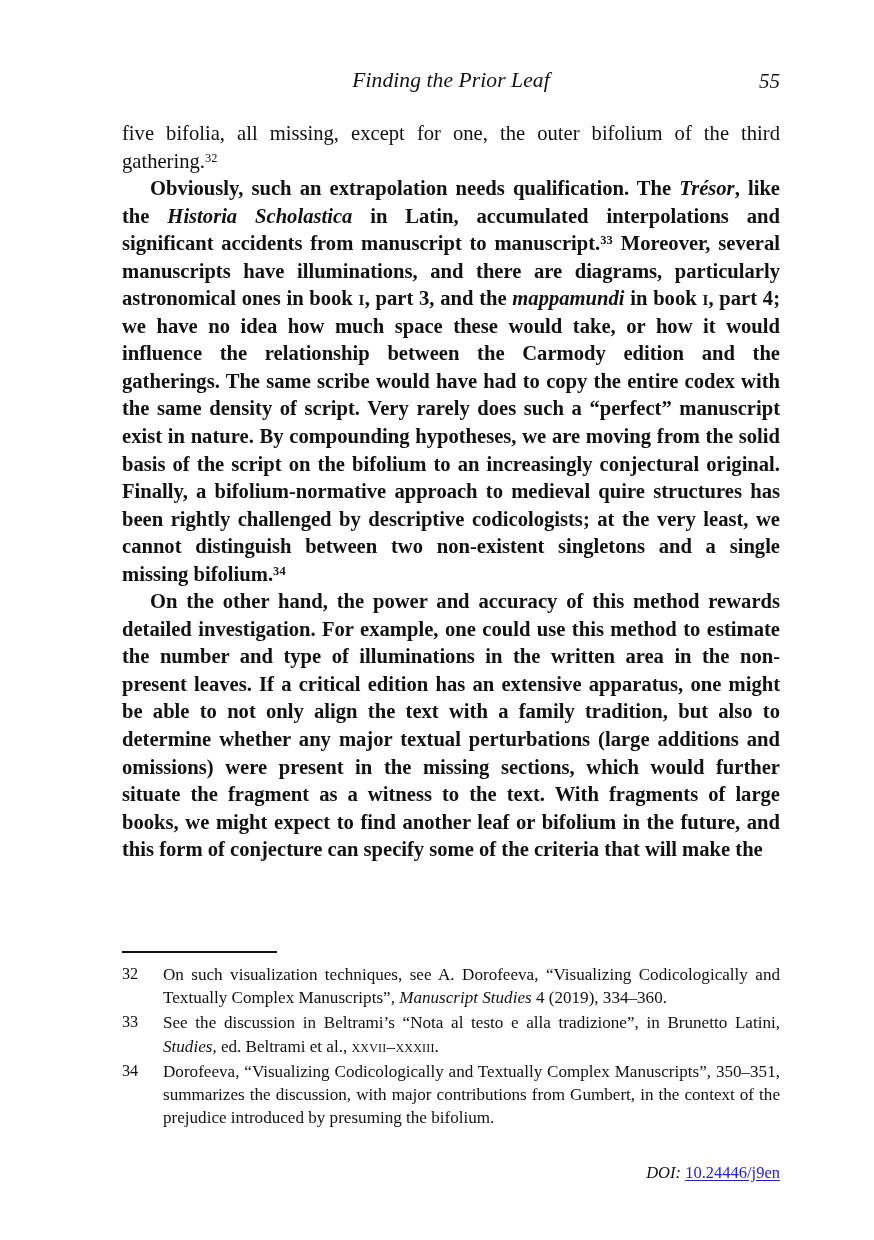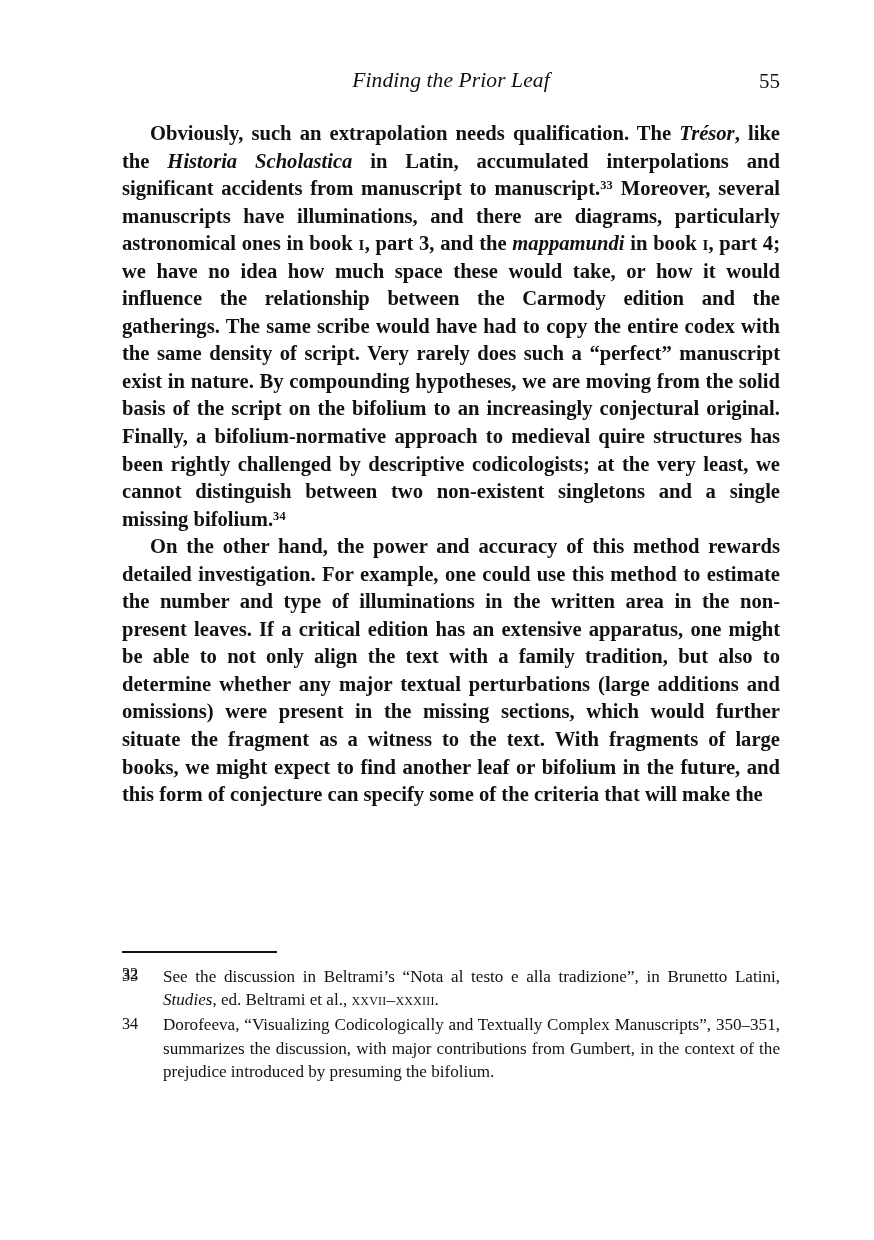--- a/index.html
+++ b/index.html
@@ -43,20 +43,21 @@
     font-size: 21.5px;
     letter-spacing: 0.1px;
     color: #111111;
   }
   .running-head-folio {
     position: absolute;
     right: 0;
     top: 1px;
     font-size: 21px;
     color: #111111;
+    font-style: italic;
   }
 
   
   .body-block {
     position: absolute;
     left: 122px;
     top: 120px;
     width: 658px;
   }
   .para {
@@ -145,26 +146,31 @@
 <body>
 
 <div class="page">
 
   <div class="running-head">
     <div class="running-head-title">Finding the Prior Leaf</div>
     <div class="running-head-folio">55</div>
   </div>
 
   <div class="body-block" id="body-block">
+      <p class="para">five bifolia, all missing, except for one, the outer bifolium of the third gathering.<sup class="fn">32</sup></p>
       <p class="para indent">Obviously, such an extrapolation needs qualification. The <i>Trésor</i>, like the <i>Historia Scholastica</i> in Latin, accumulated interpolations and significant accidents from manuscript to manuscript.<sup class="fn">33</sup> Moreover, several manuscripts have illuminations, and there are diagrams, particularly astronomical ones in book <span class="sc">I</span>, part 3, and the <i>mappamundi</i> in book <span class="sc">I</span>, part 4; we have no idea how much space these would take, or how it would influence the relationship between the Carmody edition and the gatherings. The same scribe would have had to copy the entire codex with the same density of script. Very rarely does such a “perfect” manuscript exist in nature. By compounding hypotheses, we are moving from the solid basis of the script on the bifolium to an increasingly conjectural original. Finally, a bifolium-normative approach to medieval quire structures has been rightly challenged by descriptive codicologists; at the very least, we cannot distinguish between two non-existent singletons and a single missing bifolium.<sup class="fn">34</sup></p>
       <p class="para indent">On the other hand, the power and accuracy of this method rewards detailed investigation. For example, one could use this method to estimate the number and type of illuminations in the written area in the non-present leaves. If a critical edition has an extensive apparatus, one might be able to not only align the text with a family tradition, but also to determine whether any major textual perturbations (large additions and omissions) were present in the missing sections, which would further situate the fragment as a witness to the text. With fragments of large books, we might expect to find another leaf or bifolium in the future, and this form of conjecture can specify some of the criteria that will make the</p>
     </div>
 
   <div class="footnote-rule"></div>
 
   <div class="footnotes" id="footnote-list">
-      <div class="footnote"><span class="fn-num">32</span></div>
+      <div class="footnote"><span class="fn-num">32</span><span>On such visualization techniques, see A. Dorofeeva, “Visualizing Codicologically and Textually Complex Manuscripts”, <i>Manuscript Studies</i> 4 (2019), 334–360.</span></div>
       <div class="footnote"><span class="fn-num">33</span><span>See the discussion in Beltrami’s “Nota al testo e alla tradizione”, in Brunetto Latini, <i>Studies</i>, ed. Beltrami et al., <span class="sc">XXVII–XXXIII</span>.</span></div>
       <div class="footnote"><span class="fn-num">34</span><span>Dorofeeva, “Visualizing Codicologically and Textually Complex Manuscripts”, 350–351, summarizes the discussion, with major contributions from Gumbert, in the context of the prejudice introduced by presuming the bifolium.</span></div>
     </div>
 
+  <div class="doi-line">
+    <span class="doi-label">DOI:</span>
+    <span class="doi-link">10.24446/j9en</span>
+  </div>
 
 </div>
 
 </body></html>

